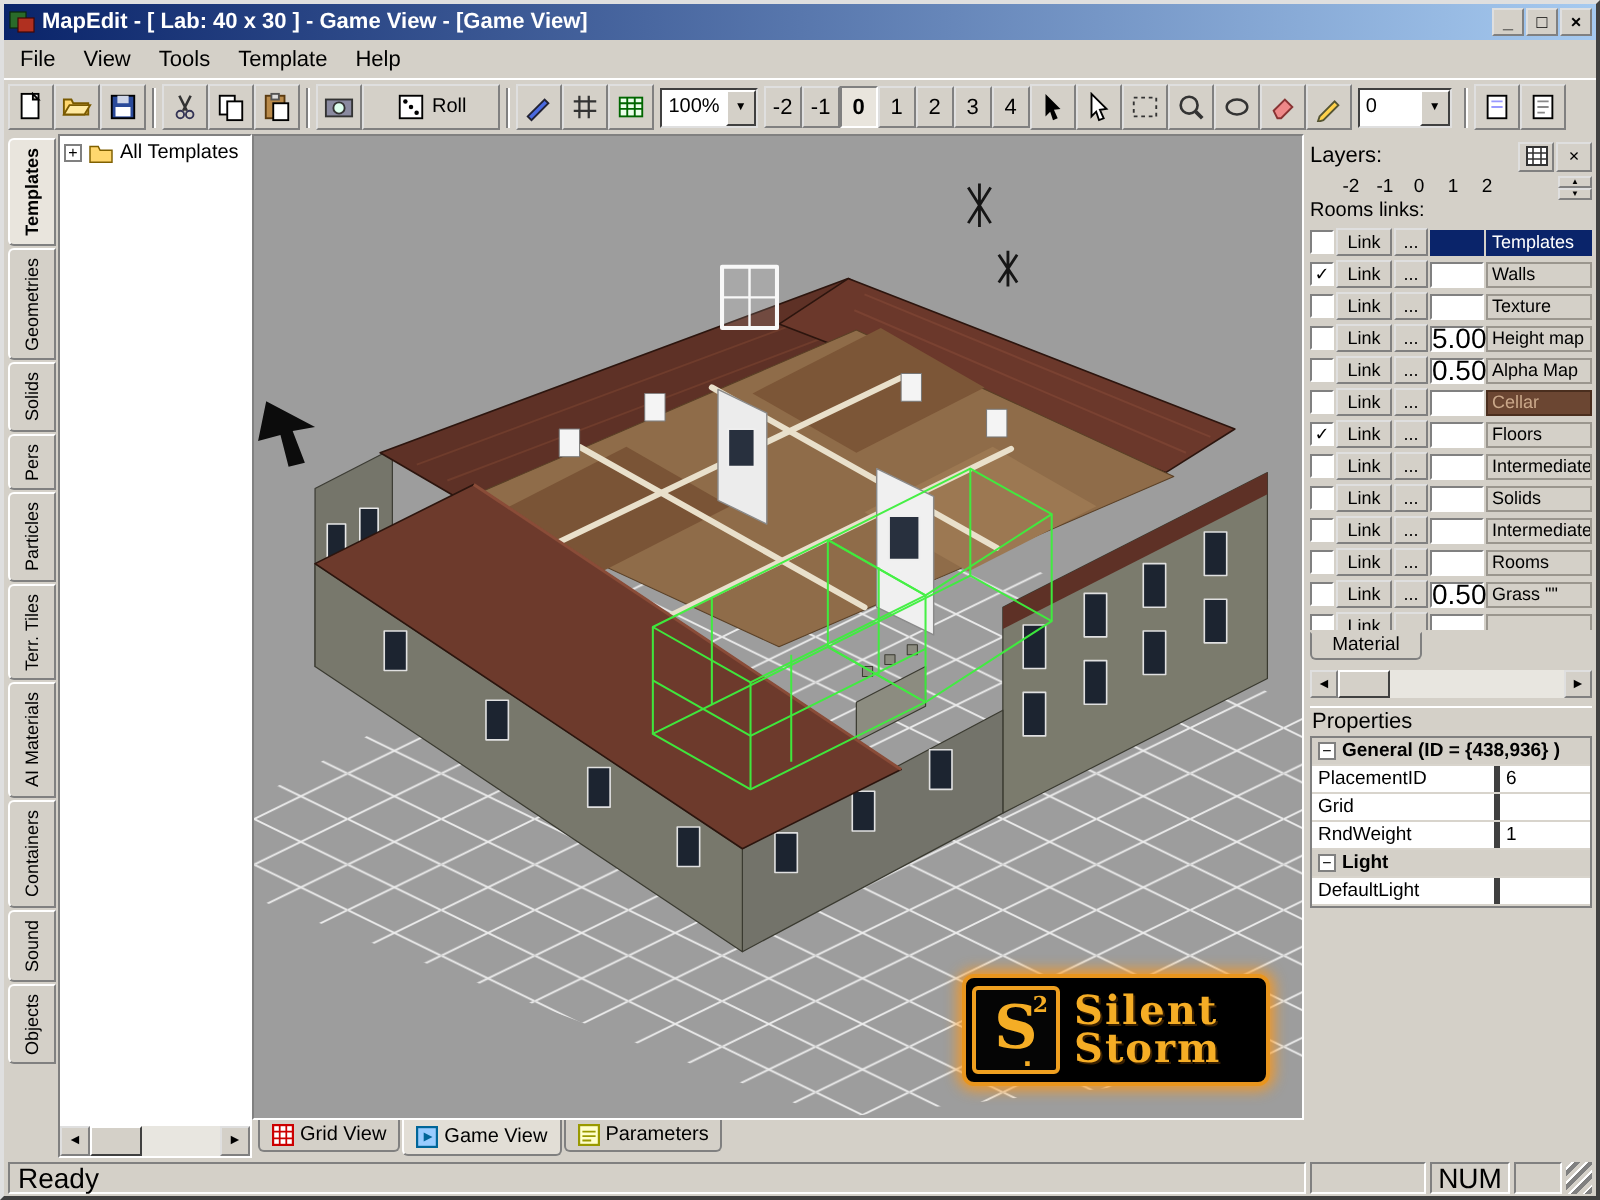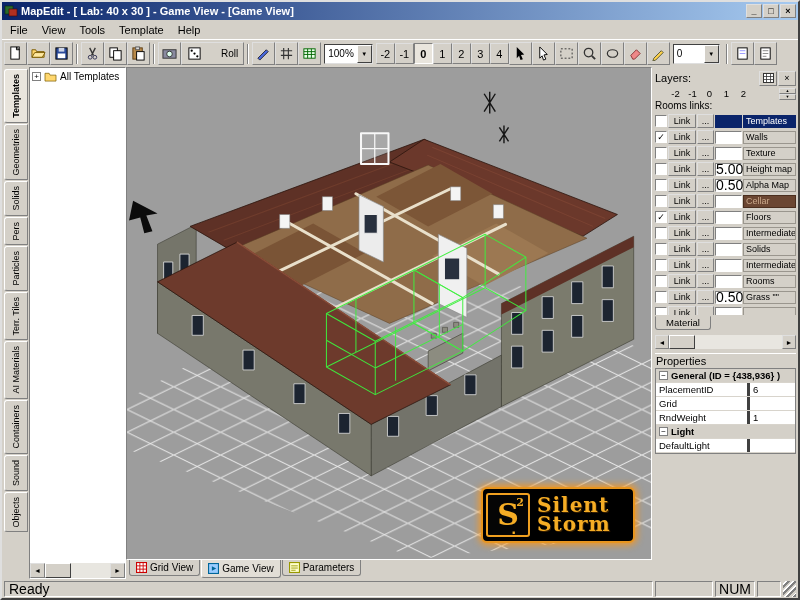--- a/index.html
+++ b/index.html
@@ -14,21 +14,21 @@
   .title-text{flex:1;color:#fff;font-weight:bold;font-size:11px;white-space:nowrap;overflow:hidden}
   .winbtn{width:16px;height:14px;margin-left:1px;font-size:9px;line-height:10px;text-align:center;font-weight:bold;flex:none}
 
   
   .menubar{height:19px;flex:none;display:flex;align-items:center;padding-left:1px}
   .menu-item{padding:2px 7px}
 
   
   .toolbar{height:28px;flex:none;display:flex;align-items:center;padding:1px 2px;border-top:1px solid #fff}
   .tbtn{width:23px;height:23px;display:flex;align-items:center;justify-content:center;flex:none}
-  .tbtn.withlabel{width:auto;padding:0 5px;gap:19px;font-size:10px}
+  .tbtn.withlabel{width:auto;padding:0 16px;gap:3px;font-size:10px}
   .tsep{width:2px;height:20px;margin:0 3px;border-left:1px solid #808080;border-right:1px solid #fff;flex:none}
   .tcombo{height:20px;background:#fff;border:1px solid;border-color:#404040 #dfdfdf #dfdfdf #404040;display:flex;align-items:center;margin:0 3px;flex:none}
   .tcombo .cval{font-size:10px;padding:0 3px;min-width:30px}
   .tcombo .cbtn{width:15px;height:18px;background:#d4d0c8;border:1px solid;border-color:#fff #404040 #404040 #fff;font-size:6px;display:flex;align-items:center;justify-content:center}
   .tfloor{width:19px;height:21px;font-size:11px;flex:none}
   .tfloor.active{border-color:#808080 #fff #fff #808080;background:#e9e5dd;font-weight:bold}
 
   
   .main{flex:1;display:flex;min-height:0}
 

